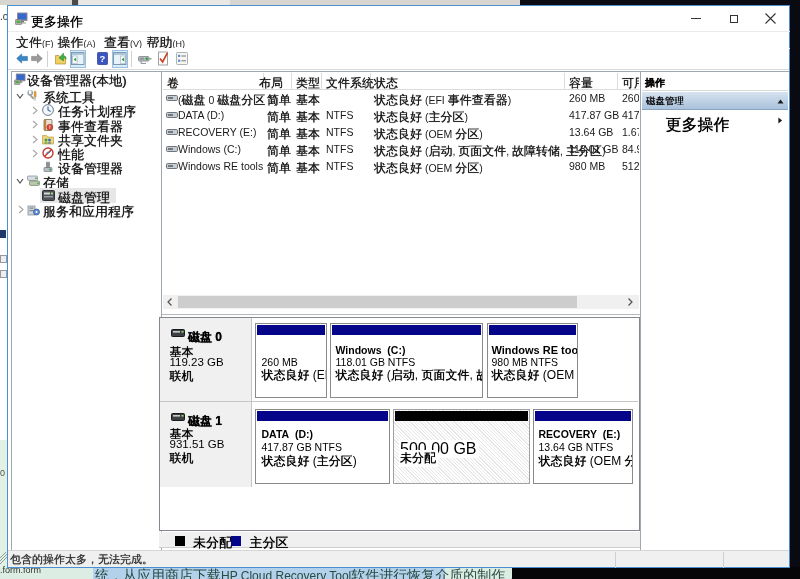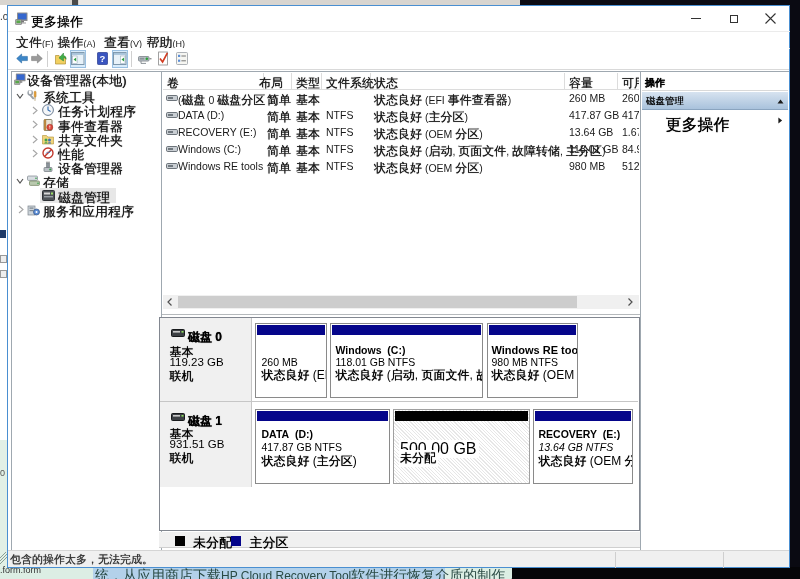--- a/index.html
+++ b/index.html
@@ -426,21 +426,21 @@
         <span class="abs" style="left:6px;top:43.5px;font-size:12px;"><span class="c">状态良好</span> (<span class="c">主分区</span>)</span>
       </div>
       <div class="pbox hatch" style="left:233px;top:90.5px;width:136.5px;height:75px;border-color:#a0a0a0;">
         <div class="stripe" style="background:#000;"></div>
         <span class="abs" style="left:5px;top:30.5px;font-size:16px;background:#fff;padding:0 2px 0 1px;">500.00 GB</span>
         <span class="abs c" style="left:5px;top:40.5px;font-size:12px;background:#fff;padding:0 2px 0 1px;">未分配</span>
       </div>
       <div class="pbox" style="left:372.5px;top:90.5px;width:100px;height:75px;">
         <div class="stripe"></div>
         <span class="abs" style="left:5px;top:18.5px;font-size:10.5px;font-weight:bold;">RECOVERY&nbsp;&nbsp;(E:)</span>
-        <span class="abs" style="left:5px;top:31.5px;font-size:10.5px;font-style:italic;">13.64 GB NTFS</span>
+        <span class="abs" style="left:5px;top:31.5px;font-size:10.5px;">13.64 GB NTFS</span>
         <span class="abs" style="left:5px;top:43.5px;font-size:12px;"><span class="c">状态良好</span> (OEM <span class="c">分区</span>)</span>
       </div>
     </div>
 
     <div class="abs" style="left:151px;top:526px;width:481px;height:16px;background:#f0f0f0;border-bottom:1px solid #cfcfcf;"></div>
     <div class="abs" style="left:166.5px;top:530px;width:10px;height:10px;background:#000;"></div>
     <span class="abs c cjk" style="left:185px;top:527.5px;">未分配</span>
     <div class="abs" style="left:223px;top:530px;width:10px;height:10px;background:#05058a;"></div>
     <span class="abs c cjk" style="left:241.5px;top:527.5px;">主分区</span>
 

